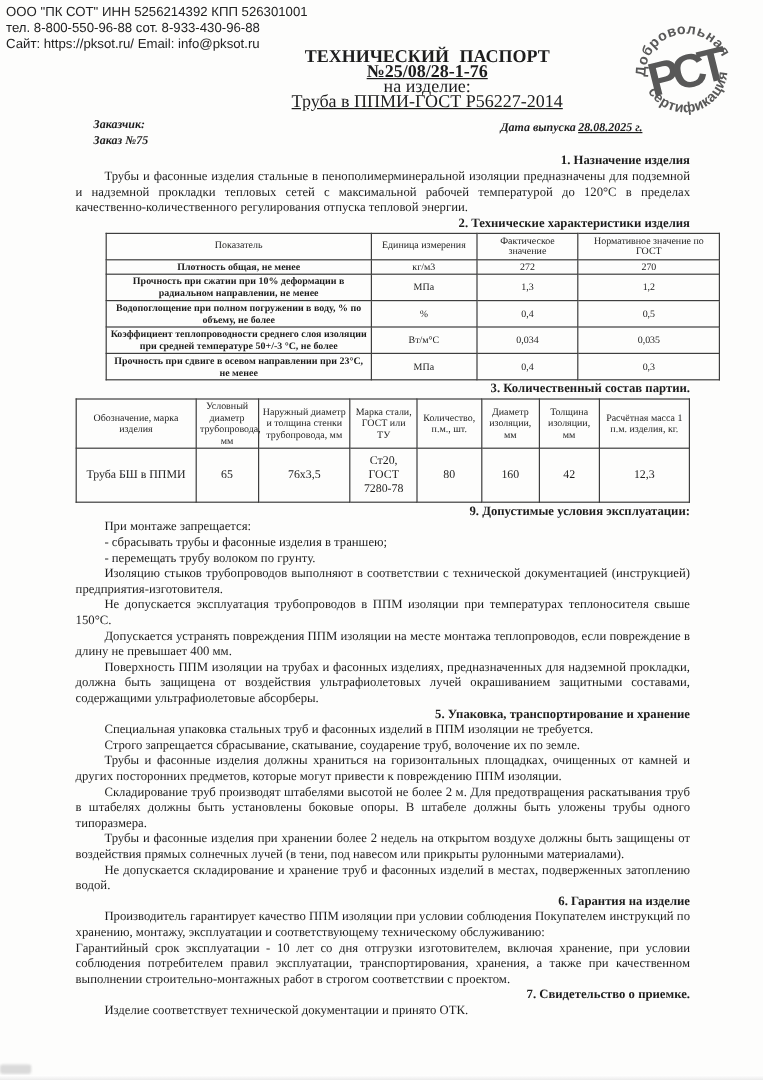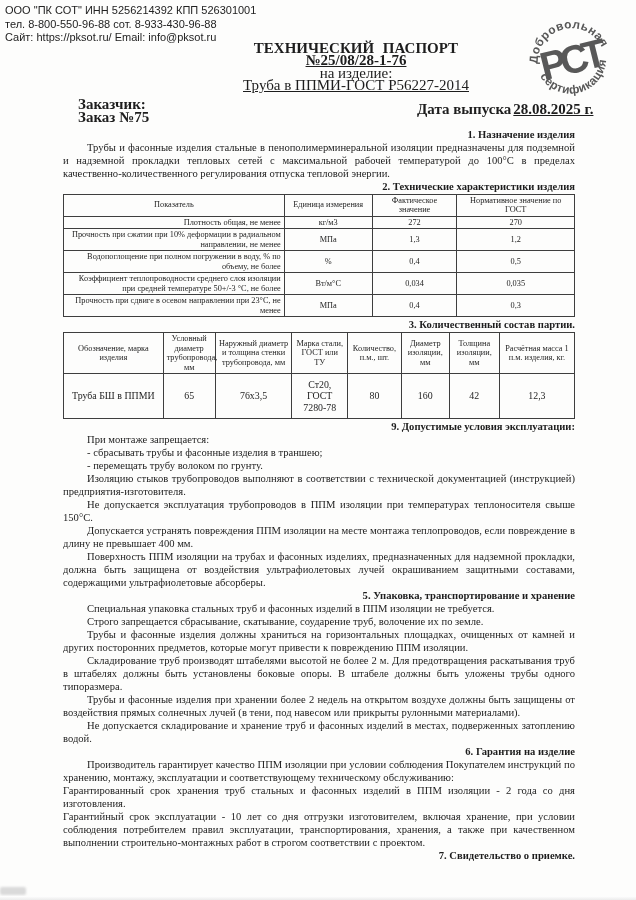--- a/index.html
+++ b/index.html
@@ -19,38 +19,38 @@
   .stamp text{fill:#424242;font-family:"Liberation Sans",sans-serif;}
   .stamp .arc{font-size:12.4px;font-weight:bold;letter-spacing:.5px;}
   .stamp .rst{font-size:41px;font-weight:900;letter-spacing:-5px;}
   
   .titleblock{padding-top:42px;width:400px;margin-left:156px;text-align:center;
     font-size:15px;line-height:12.4px;}
   .b{font-weight:bold;}
   .u{text-decoration:underline;}
   .titleblock .kind{word-spacing:5px;}
   
-  .metarow{position:relative;height:26px;margin-top:6px;font-size:15px;}
+  .metarow{position:relative;height:26px;margin-top:6px;font-size:10px;font-style:italic;}
   .customer{position:absolute;left:78px;top:0;font-weight:bold;line-height:13.5px;}
   .daterow{position:absolute;left:417px;top:3px;font-weight:bold;white-space:nowrap;}
   .daterow .u{margin-left:2px;}
   
   .content{margin:4px 61px 0 63px;font-size:10.6px;line-height:13px;text-align:justify;}
   .content .h{font-weight:bold;text-indent:24px;text-align:right;margin:0;}
   .content p{margin:0;text-indent:24px;}
   .content p.ni{text-indent:0;}
   .s7{margin-top:24px;}
   
   table{border-collapse:collapse;width:512px;table-layout:fixed;margin:1px 0 1px 0;}
   th,td{border:1px solid #3e3e3e;padding:1px 3px;font-weight:normal;
     font-family:"Liberation Serif",serif;}
-  .t2{font-size:8.3px;line-height:9.5px;}
+  .t2{font-size:8.3px;line-height:9.5px;margin-left:25px;}
   .t2 th{text-align:center;vertical-align:middle;}
   .t2 td{vertical-align:middle;text-align:center;}
-  .t2 td.lft{text-align:right;}
+  .t2 td.lft{text-align:center;font-weight:bold;}
   .t3{font-size:8.3px;line-height:9.5px;}
   .t3 th{text-align:center;vertical-align:middle;}
   .t3 td{font-size:9.9px;line-height:11.5px;height:42px;
     text-align:center;vertical-align:middle;}
   
   .smudge{position:absolute;left:0;bottom:5px;width:26px;height:8px;
     background:#dadada;border-radius:2px;filter:blur(1px);}
   .edge{position:absolute;left:0;bottom:0;width:100%;height:4px;
     background:linear-gradient(#ffffff,#ebebeb);}
 </style>
@@ -88,21 +88,21 @@
       <div>Заказ №75</div>
     </div>
     <div class="daterow">
       <span>Дата выпуска</span><span class="u">28.08.2025 г.</span>
     </div>
   </div>
 
   <div class="content">
 
     <div class="h">1. Назначение изделия</div>
-    <p>Трубы и фасонные изделия стальные в пенополимерминеральной изоляции предназначены для подземной и надземной прокладки тепловых сетей с максимальной рабочей температурой до 100°С в пределах качественно-количественного регулирования отпуска тепловой энергии.</p>
+    <p>Трубы и фасонные изделия стальные в пенополимерминеральной изоляции предназначены для подземной и надземной прокладки тепловых сетей с максимальной рабочей температурой до 120°С в пределах качественно-количественного регулирования отпуска тепловой энергии.</p>
 
     <div class="h">2. Технические характеристики изделия</div>
     <table class="t2">
       <colgroup>
           <col style="width:43.2%">
           <col style="width:17.2%">
           <col style="width:16.6%">
           <col style="width:23%">
         </colgroup>
       <tbody>
@@ -193,23 +193,23 @@
     <div class="h">5. Упаковка, транспортирование и хранение</div>
     <p>Специальная упаковка стальных труб и фасонных изделий в ППМ изоляции не требуется.</p>
     <p>Строго запрещается сбрасывание, скатывание, соударение труб, волочение их по земле.</p>
     <p>Трубы и фасонные изделия должны храниться на горизонтальных площадках, очищенных от камней и других посторонних предметов, которые могут привести к повреждению ППМ изоляции.</p>
     <p>Складирование труб производят штабелями высотой не более 2 м. Для предотвращения раскатывания труб в штабелях должны быть установлены боковые опоры. В штабеле должны быть уложены трубы одного типоразмера.</p>
     <p>Трубы и фасонные изделия при хранении более 2 недель на открытом воздухе должны быть защищены от воздействия прямых солнечных лучей (в тени, под навесом или прикрыты рулонными материалами).</p>
     <p>Не допускается складирование и хранение труб и фасонных изделий в местах, подверженных затоплению водой.</p>
 
     <div class="h">6. Гарантия на изделие</div>
     <p>Производитель гарантирует качество ППМ изоляции при условии соблюдения Покупателем инструкций по хранению, монтажу, эксплуатации и соответствующему техническому обслуживанию:</p>
-    <p class="ni">Гарантированный срок хранения труб стальных и фасонных изделий в ППМ изоляции - 2 года со дня изготовления.</p>
     <p class="ni">Гарантийный срок эксплуатации - 10 лет со дня отгрузки изготовителем, включая хранение, при условии соблюдения потребителем правил эксплуатации, транспортирования, хранения, а также при качественном выполнении строительно-монтажных работ в строгом соответствии с проектом.</p>
 
     <div class="h s7">7. Свидетельство о приемке.</div>
+    <p>Изделие соответствует технической документации и принято ОТК.</p>
 
   </div>
 
   <div class="smudge"></div>
   <div class="edge"></div>
 
 </div>
 
 </body></html>

